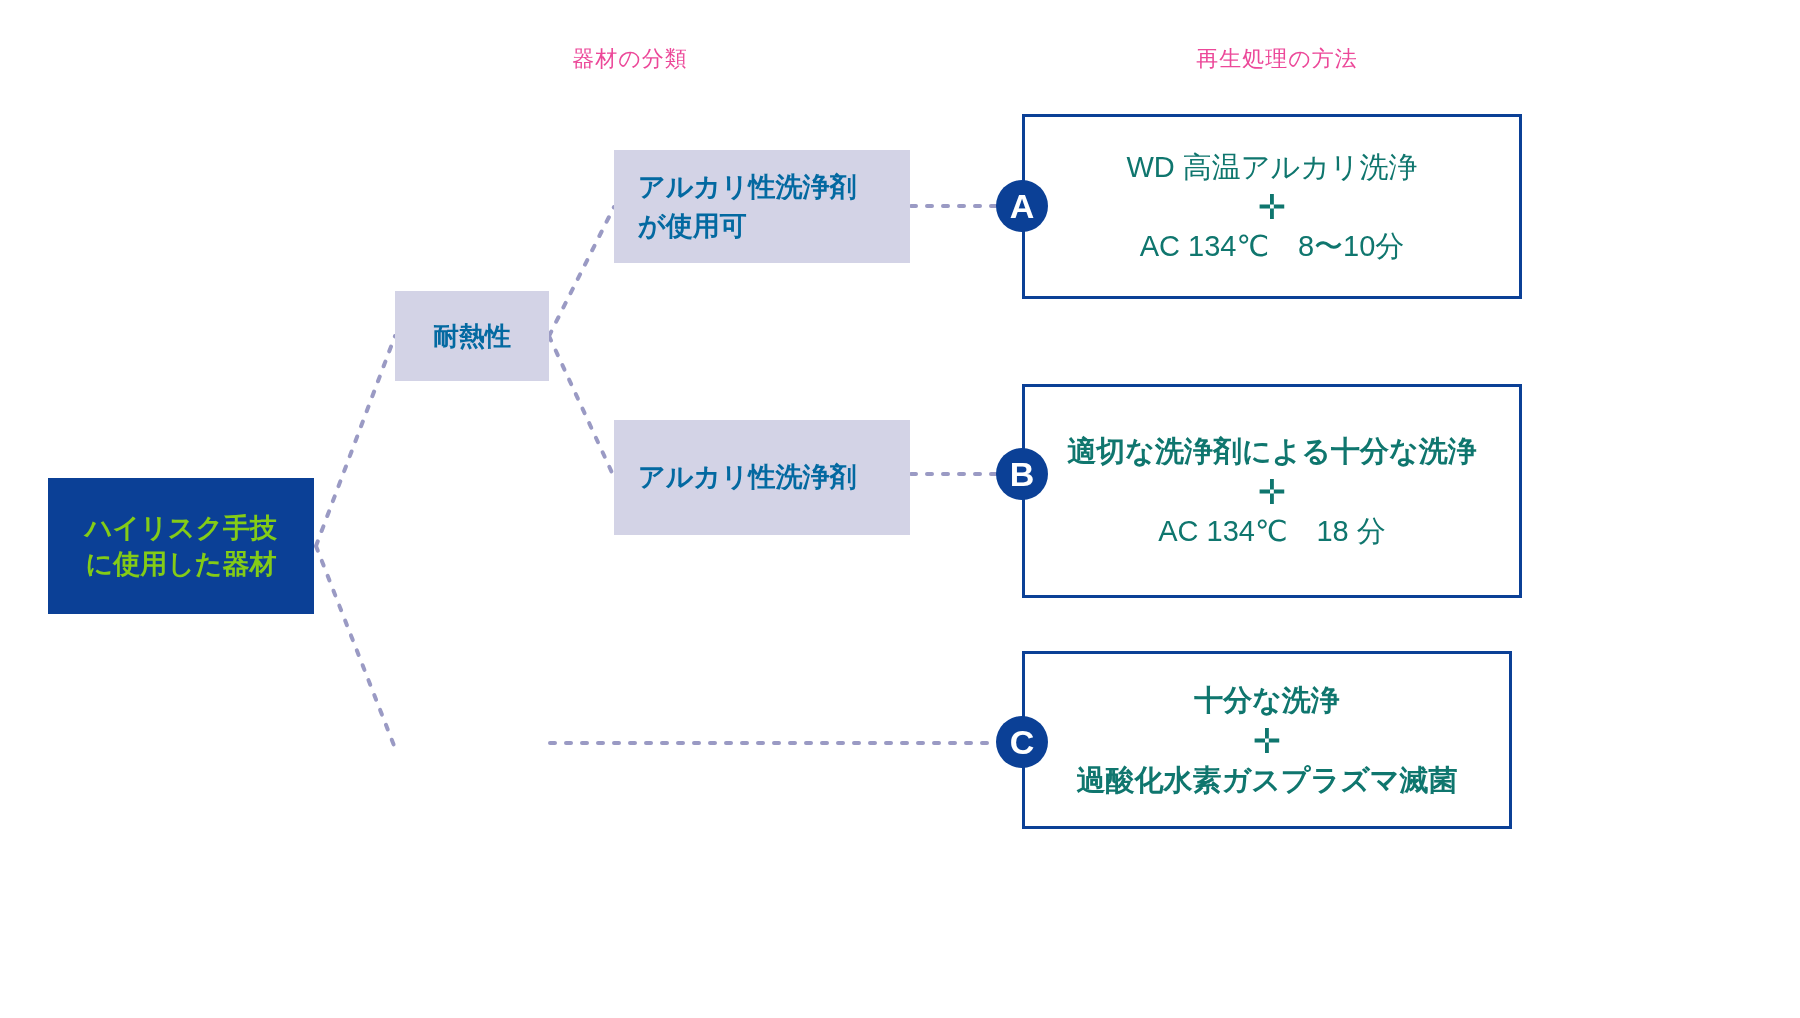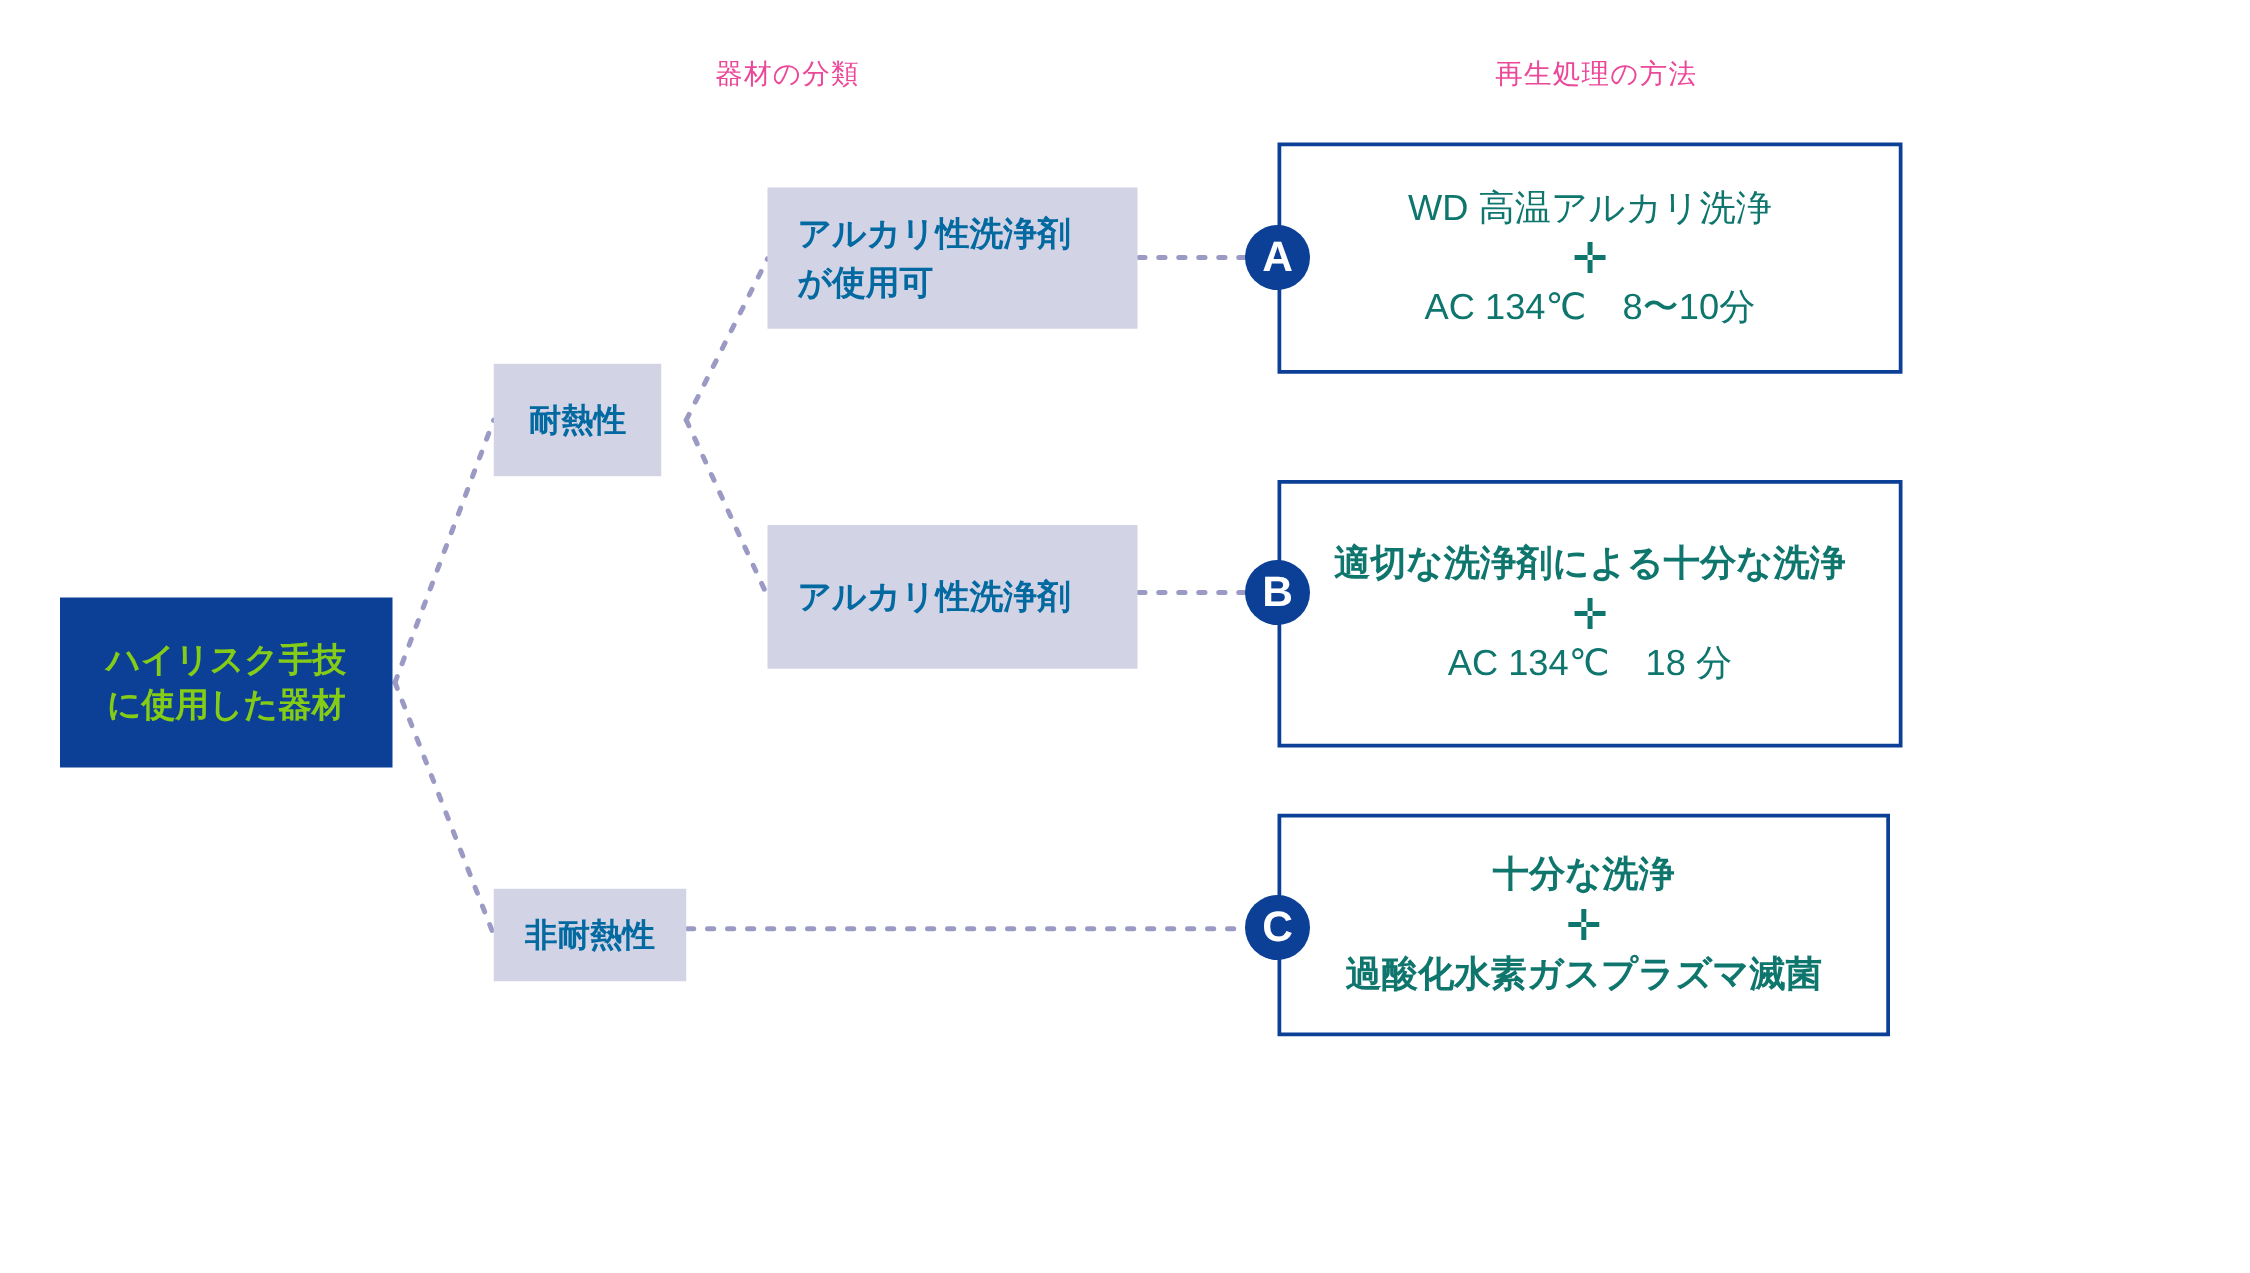--- a/index.html
+++ b/index.html
@@ -45,21 +45,21 @@
     background: #d3d3e6;
     color: #0369a1;
     font-weight: bold;
     font-size: 26px;
     line-height: 1.42;
     display: flex; flex-direction: column;
     align-items: center; justify-content: center;
     text-align: center;
   }
   .cat-box .ln { white-space: nowrap; }
-  #cat-heat       { left: 395px; top: 291px; width: 134px; height: 90px; }
+  #cat-heat       { left: 395px; top: 291px; width: 154px; height: 90px; }
   #cat-alkali-ok  { left: 614px; top: 150px; width: 296px; height: 113px; font-size: 27px; }
   #cat-alkali-ng  { left: 614px; top: 420px; width: 296px; height: 115px; font-size: 27px; }
   #cat-nonheat    { left: 395px; top: 711px; width: 154px; height: 74px; }
   #cat-alkali-ok .ln, #cat-alkali-ng .ln { display:block; width:100%; text-align:left; padding-left:24px; }
 
   
   .method-box {
     position: absolute;
     background: #ffffff;
     border: 3px solid #0b4096;
@@ -132,23 +132,20 @@
 
   <div class="cat-box" id="cat-alkali-ok">
     <span class="ln">アルカリ性洗浄剤</span>
     <span class="ln">が使用可</span>
   </div>
 
   <div class="cat-box" id="cat-alkali-ng">
     <span class="ln">アルカリ性洗浄剤</span>
   </div>
 
-  <div class="cat-box" id="cat-nonheat">
-    <span class="ln">非耐熱性</span>
-  </div>
 
   <div class="method-box" id="method-a">
     <div class="m-line">WD 高温アルカリ洗浄</div>
     <div class="m-plus">✛</div>
     <div class="m-line">AC 134℃　8〜10分</div>
   </div>
 
   <div class="method-box" id="method-b">
     <div class="m-line bold">適切な洗浄剤による十分な洗浄</div>
     <div class="m-plus">✛</div>

